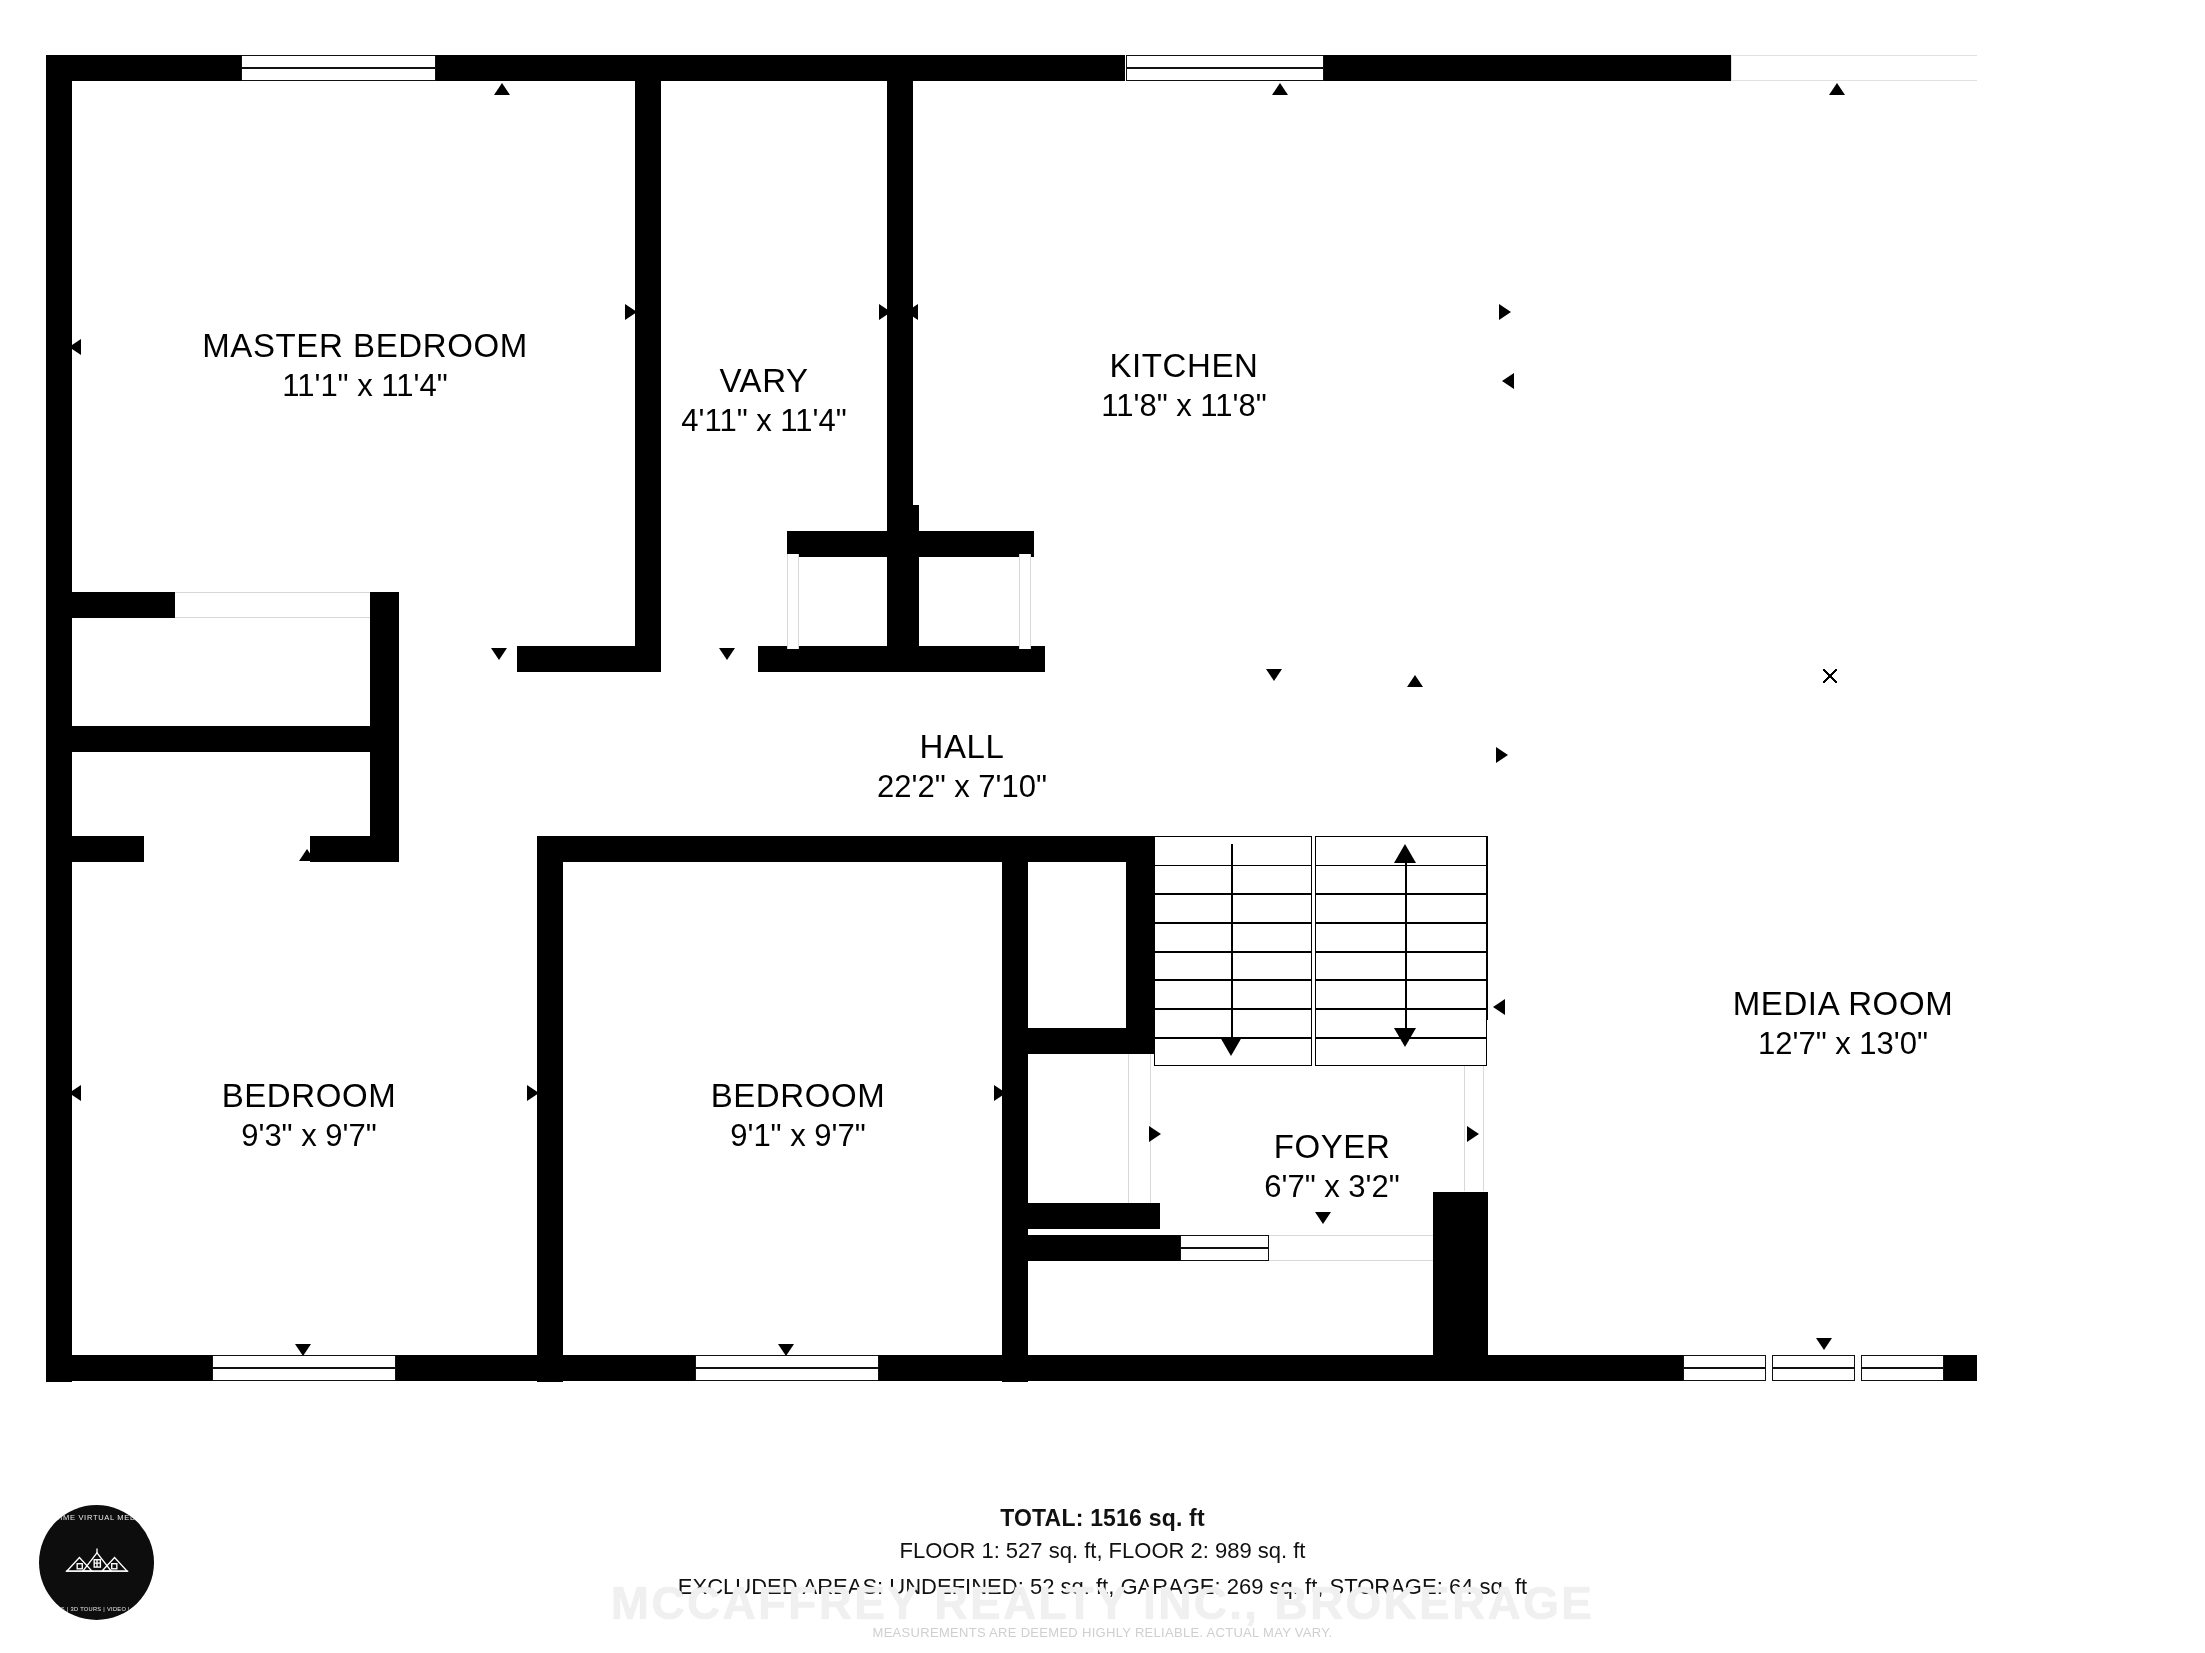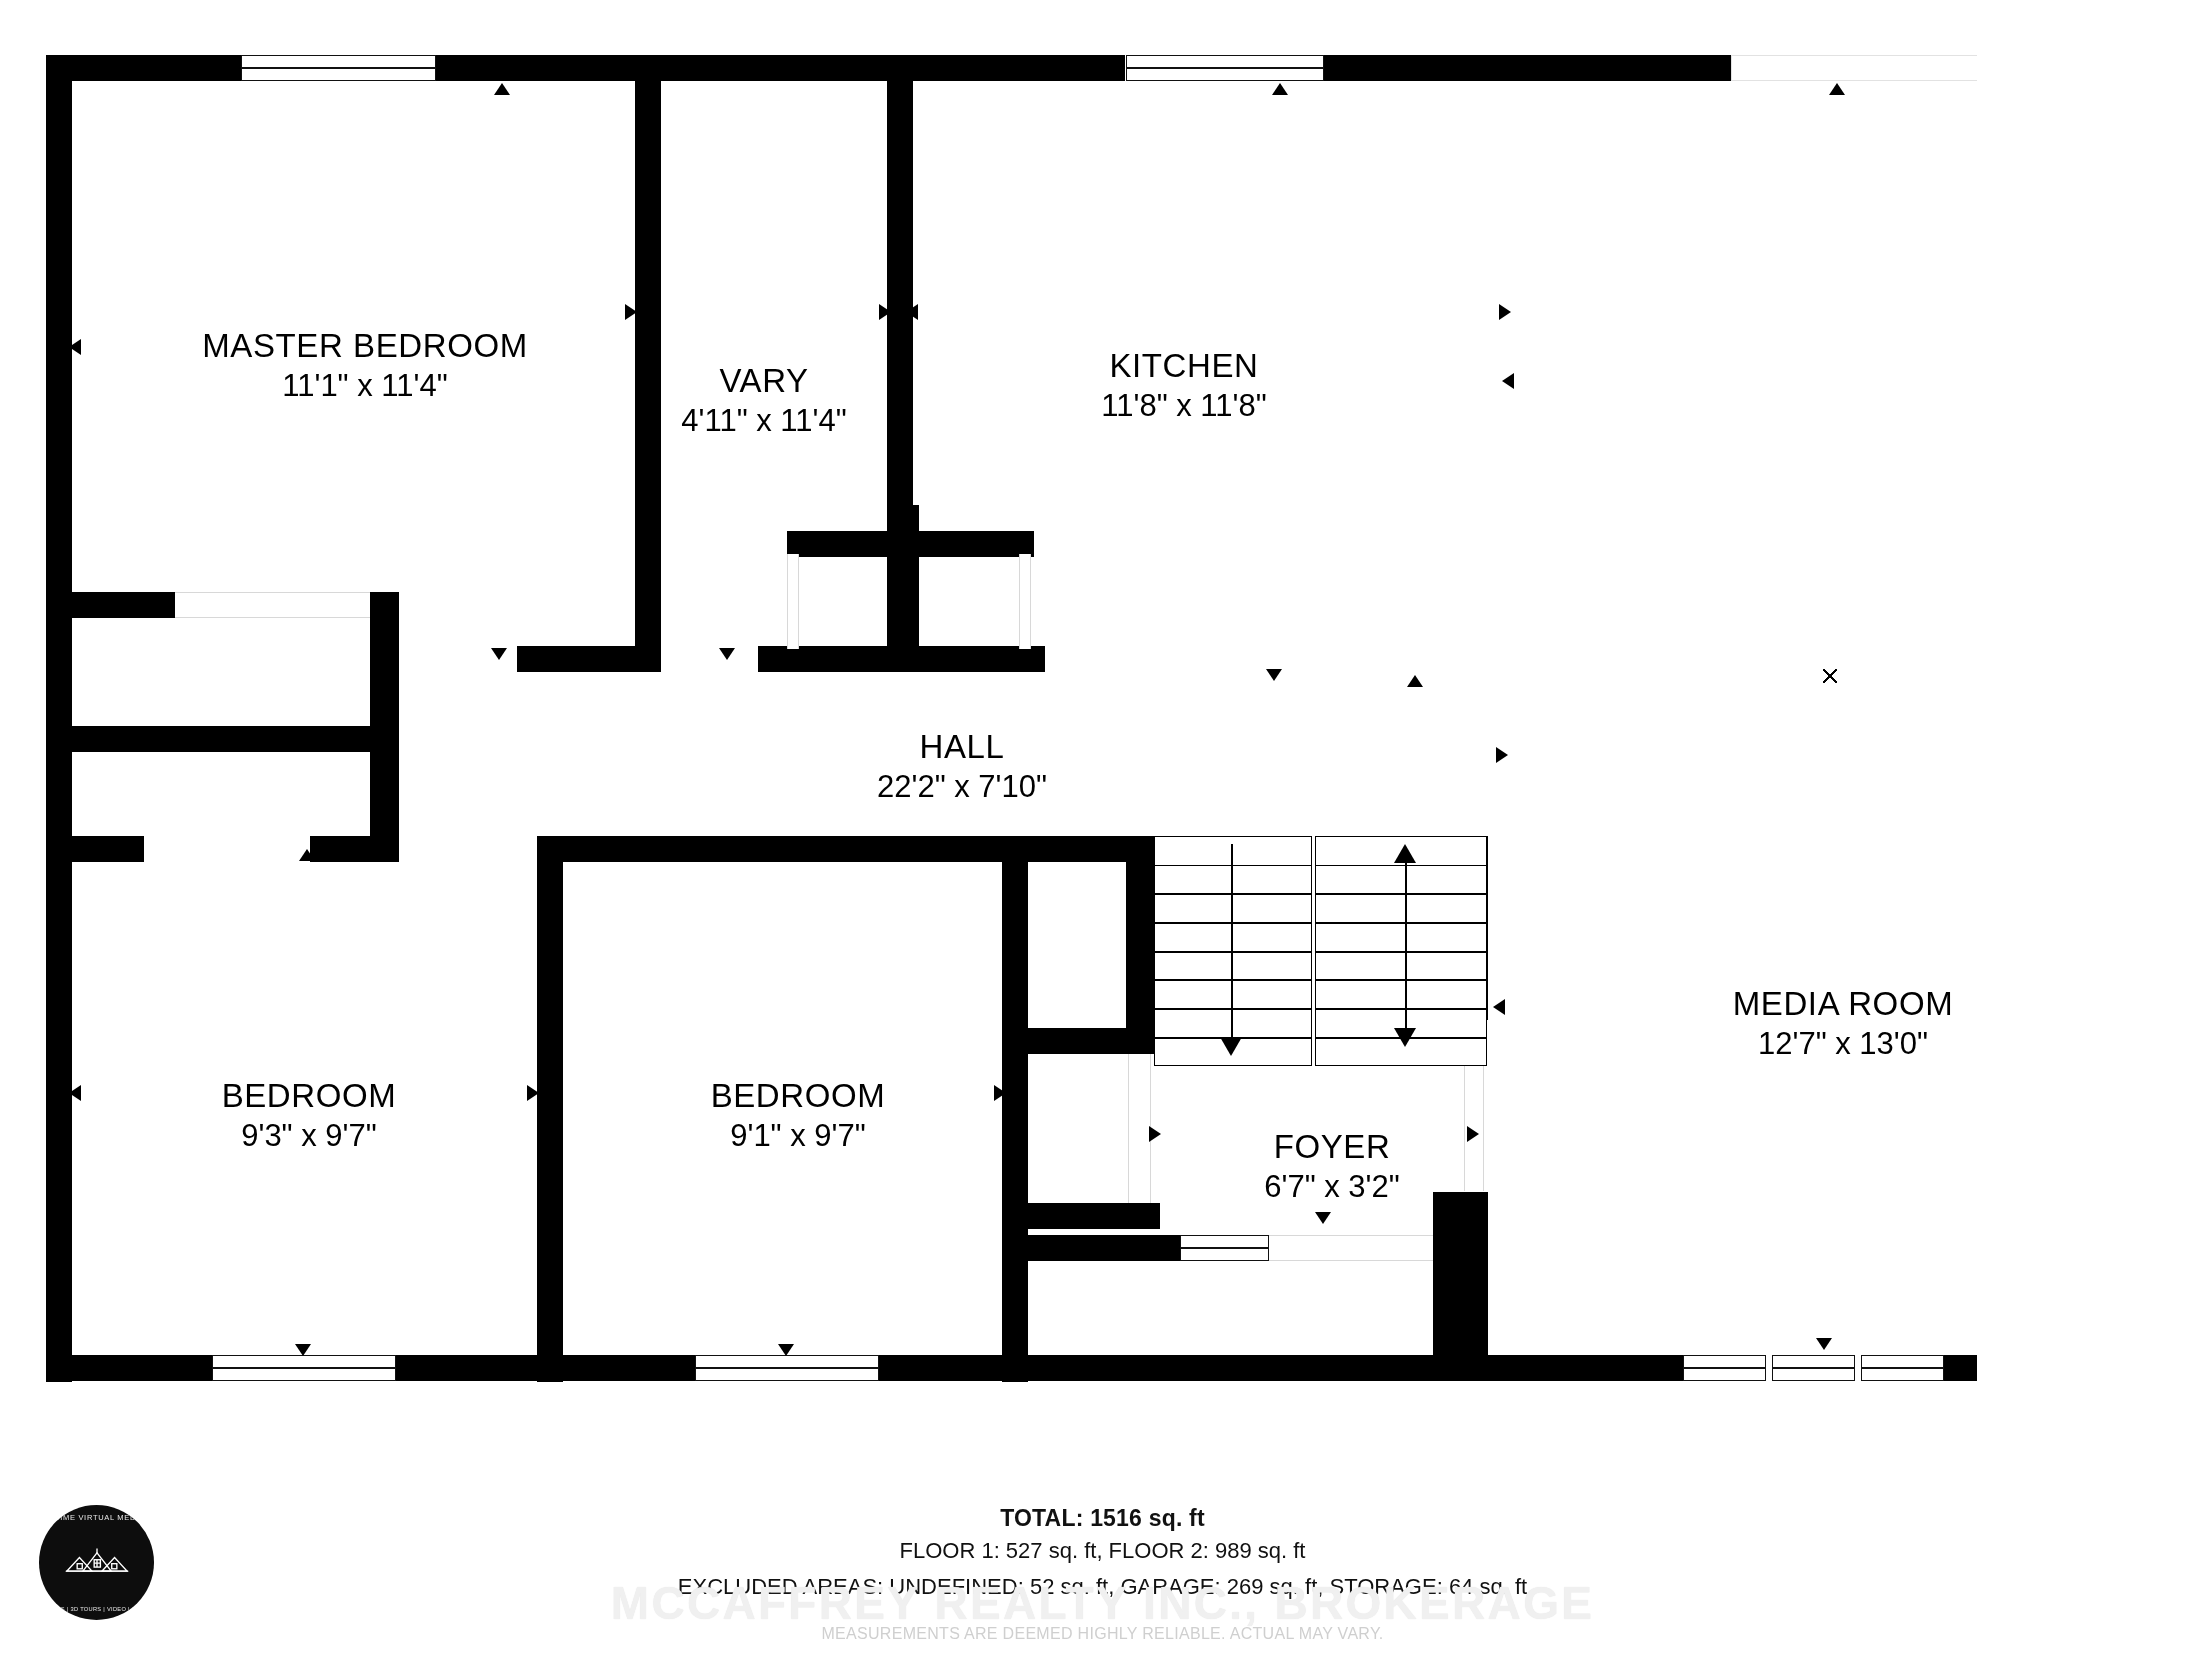--- a/index.html
+++ b/index.html
@@ -168,21 +168,21 @@
     font-size: 22px;
     color: #111111;
     margin-top: 5.7px;
   }
   #footer .fexcluded {
     font-size: 22px;
     color: #111111;
     margin-top: 10px;
   }
   #footer .fdisclaimer {
-    font-size: 16px;
+    font-size: 13px;
     color: #cfcfcf;
     margin-top: 25px;
     letter-spacing: 0.3px;
   }
   #watermark {
     position: absolute;
     left: 0;
     top: 1576px;
     width: 2205px;
     text-align: center;

